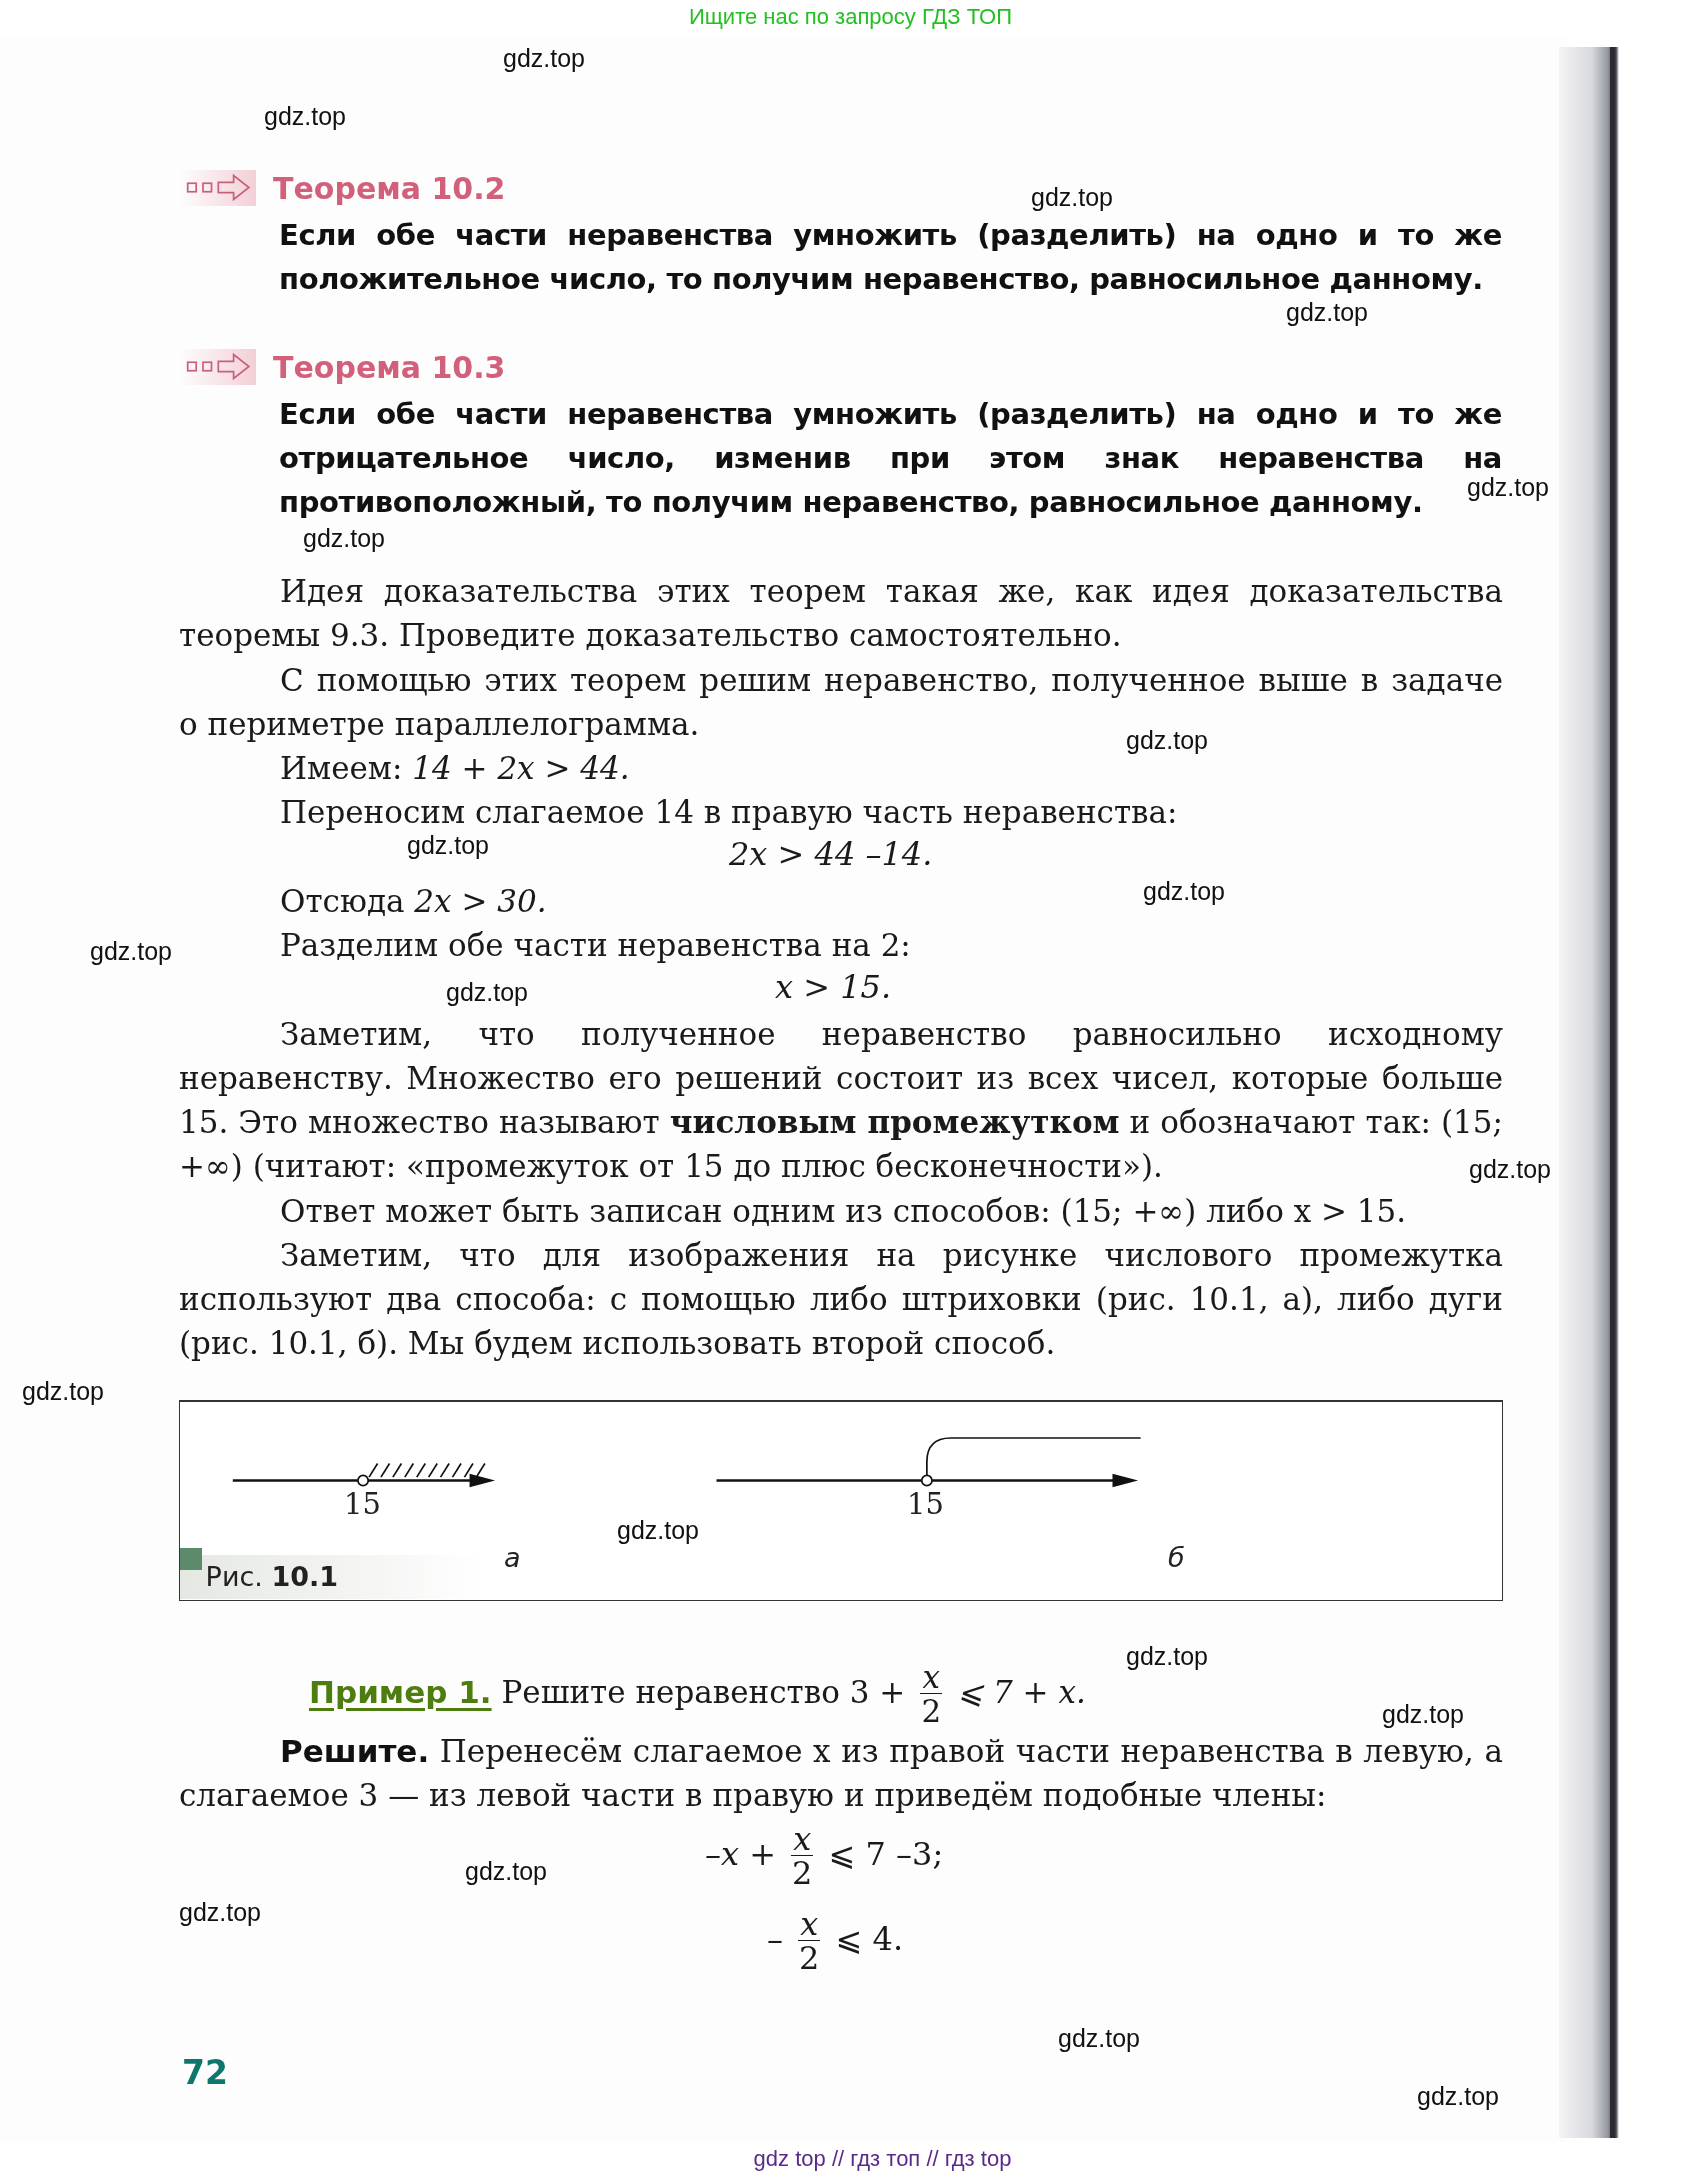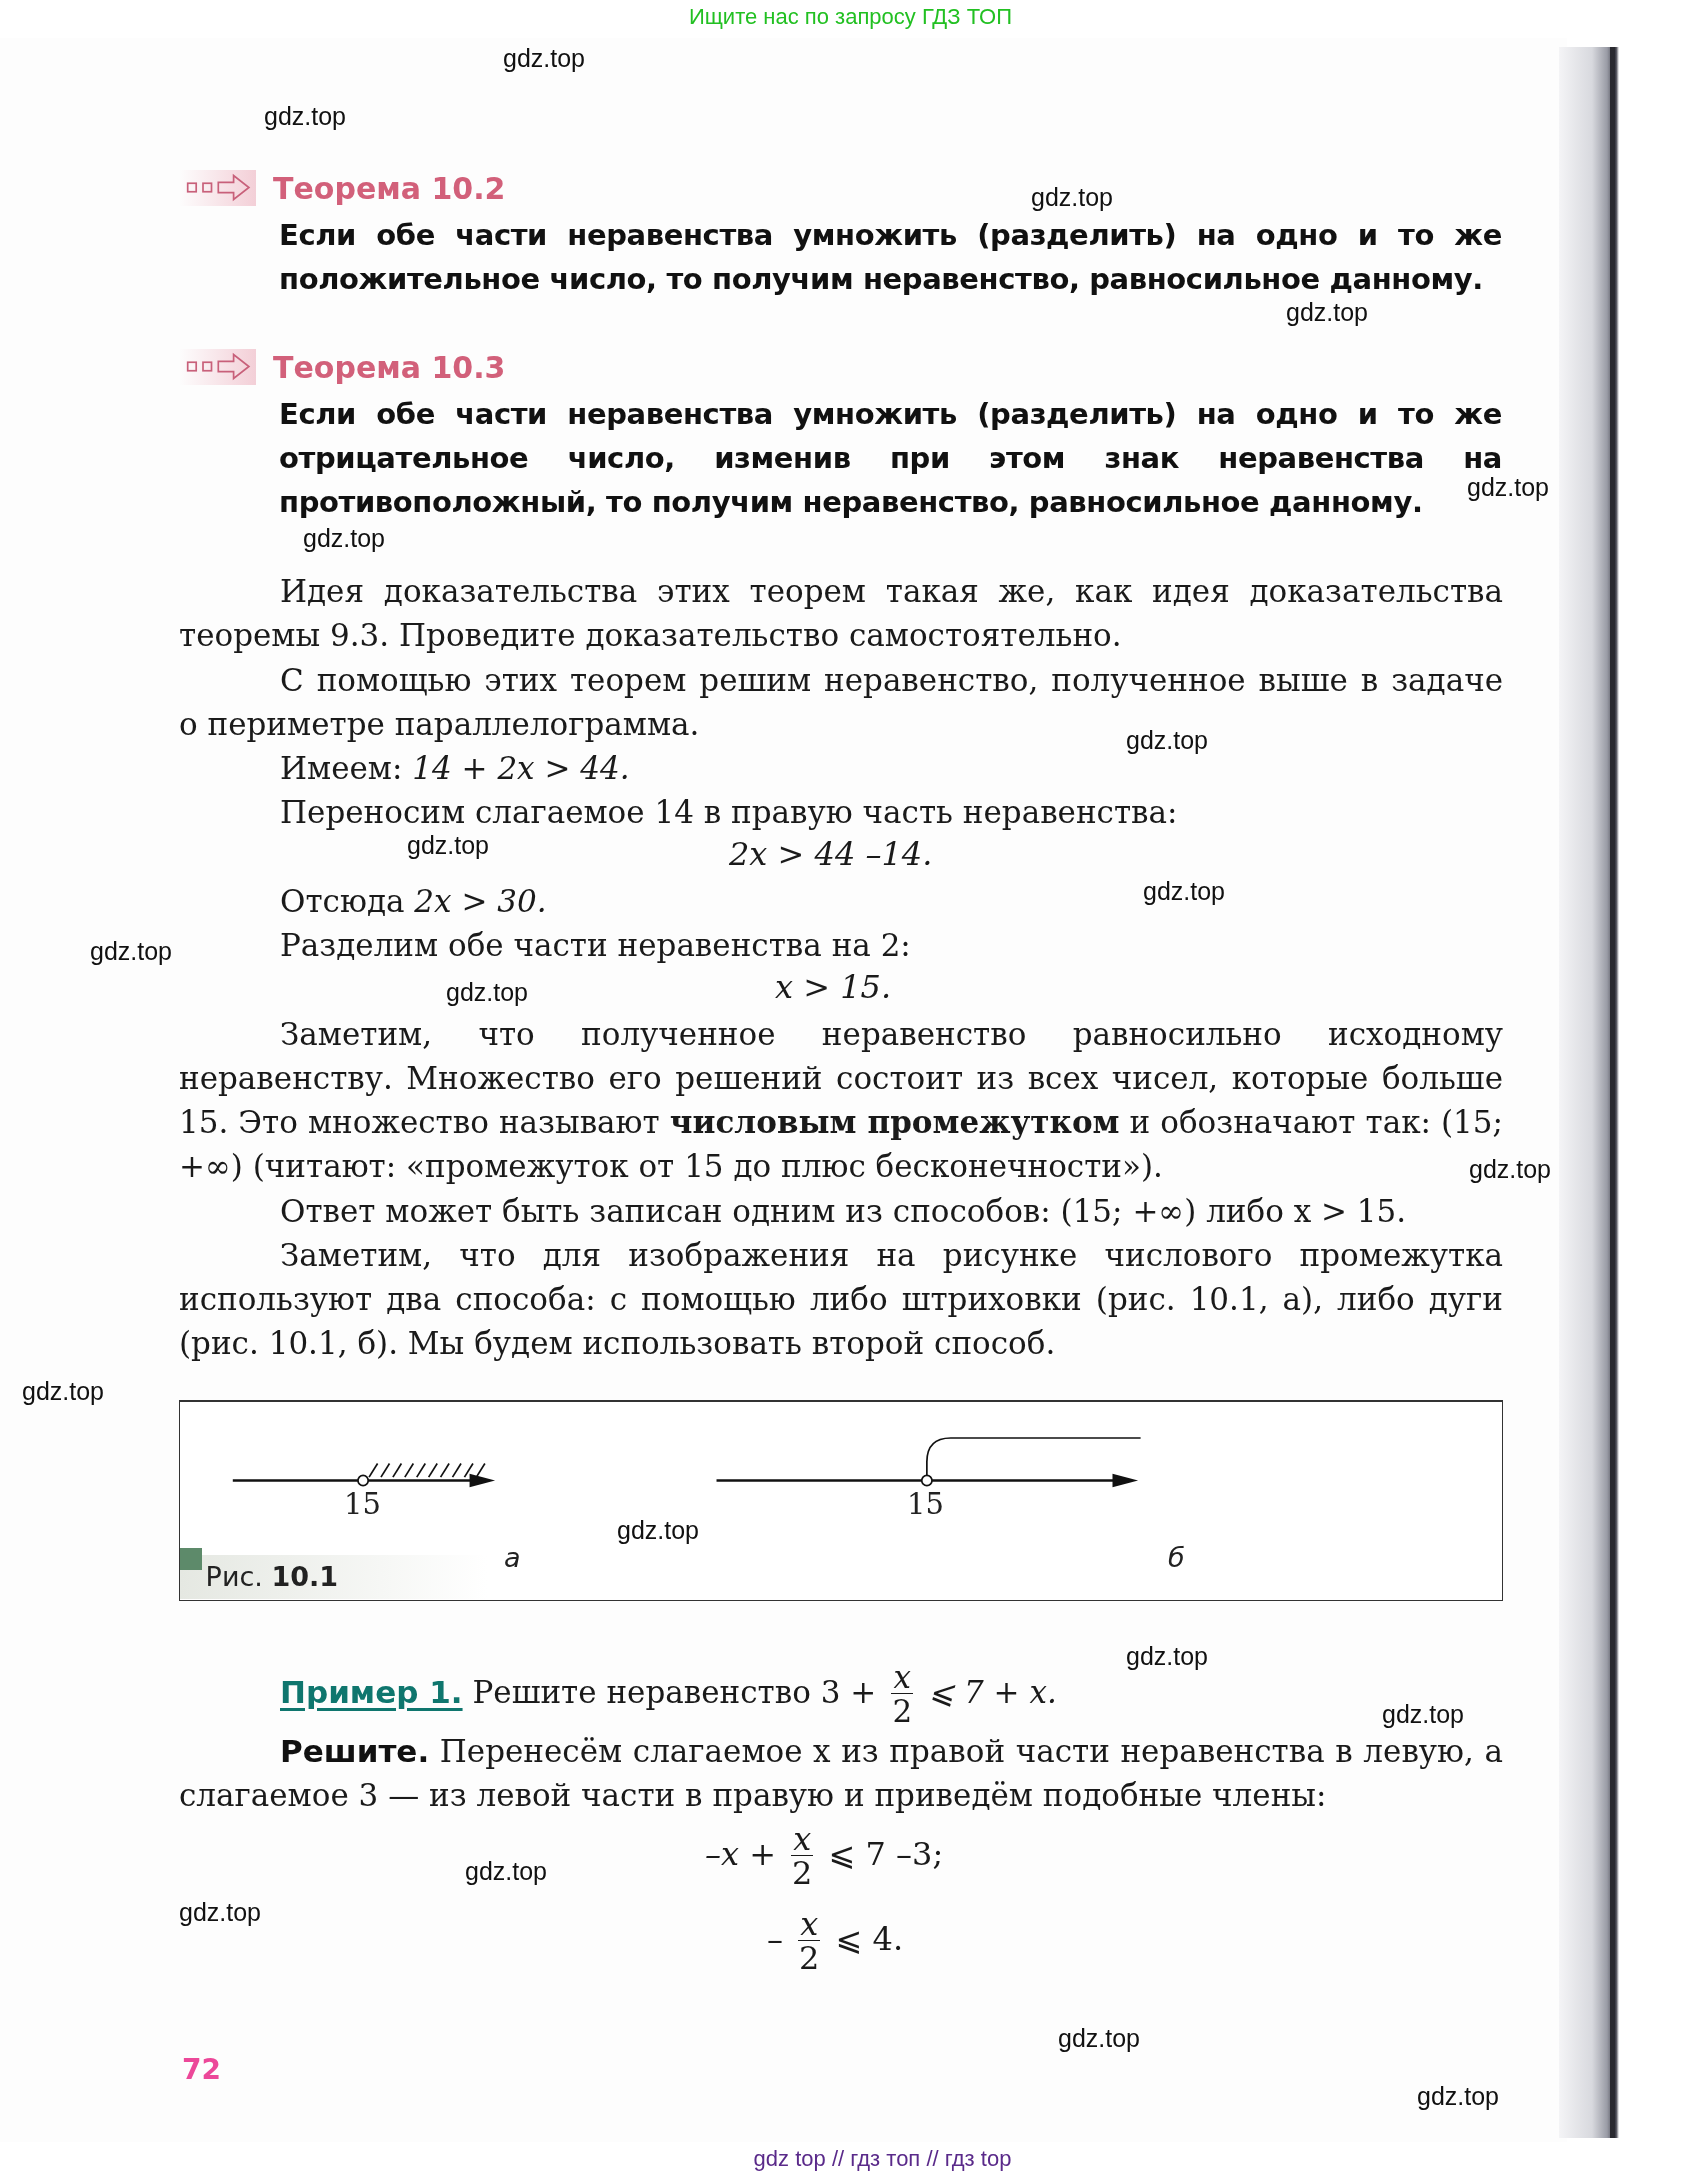--- a/index.html
+++ b/index.html
@@ -61,31 +61,31 @@
   }
   .fig-caption {
     position:absolute; left:0; top:153px; height:44px; width:281px;
     background:linear-gradient(90deg,#e5e8e2 0%,#ffffff 100%);
     font-family:"DejaVu Sans", sans-serif; font-size:27px; color:#222; line-height:44px; padding-left:25.6px;
   }
   .fig-caption .sq { position:absolute; left:0; top:-6.8px; width:22px; height:22px; background:#5d8a6a; }
   .fig-label { position:absolute; font-family:"DejaVu Sans", sans-serif; font-style:italic; font-size:27px; color:#222; }
   .num-label { position:absolute; font-size:29px; color:#222; }
   .example-head {
-    font-family:"DejaVu Sans", sans-serif; font-weight:bold; color:#0f766e;
-    text-decoration:underline; text-underline-offset:5.1px;
+    font-family:"DejaVu Sans", sans-serif; font-weight:bold; color:#4d7c0f;
+    text-decoration:underline; text-underline-offset:5.1px;margin-left:29px;
   }
   .solution-head { font-family:"DejaVu Sans", sans-serif; font-weight:bold; color:#111; }
   .frac { display:inline-block; vertical-align:middle; text-align:center; margin:0 5.1px; }
   .frac .n { display:block; font-style:italic; line-height:32px; }
   .frac .bar { display:block; border-top:1.7px solid #1a1a1a; width:22px; margin:0 auto; }
   .frac .d { display:block; line-height:34px; }
   .page-num {
     position:absolute; left:182px; top:2053px; font-family:"DejaVu Sans", sans-serif;
-    font-weight:bold; font-size:28px; color:#ec4899;
+    font-weight:bold; font-size:33px; color:#0f766e;
   }
 </style>
 </head>
 <body>
 
 <div class="top-banner">Ищите нас по запросу ГДЗ ТОП</div>
 
 <div class="page"></div>
 <div class="spine"></div>
 <div class="spine-edge"></div>

